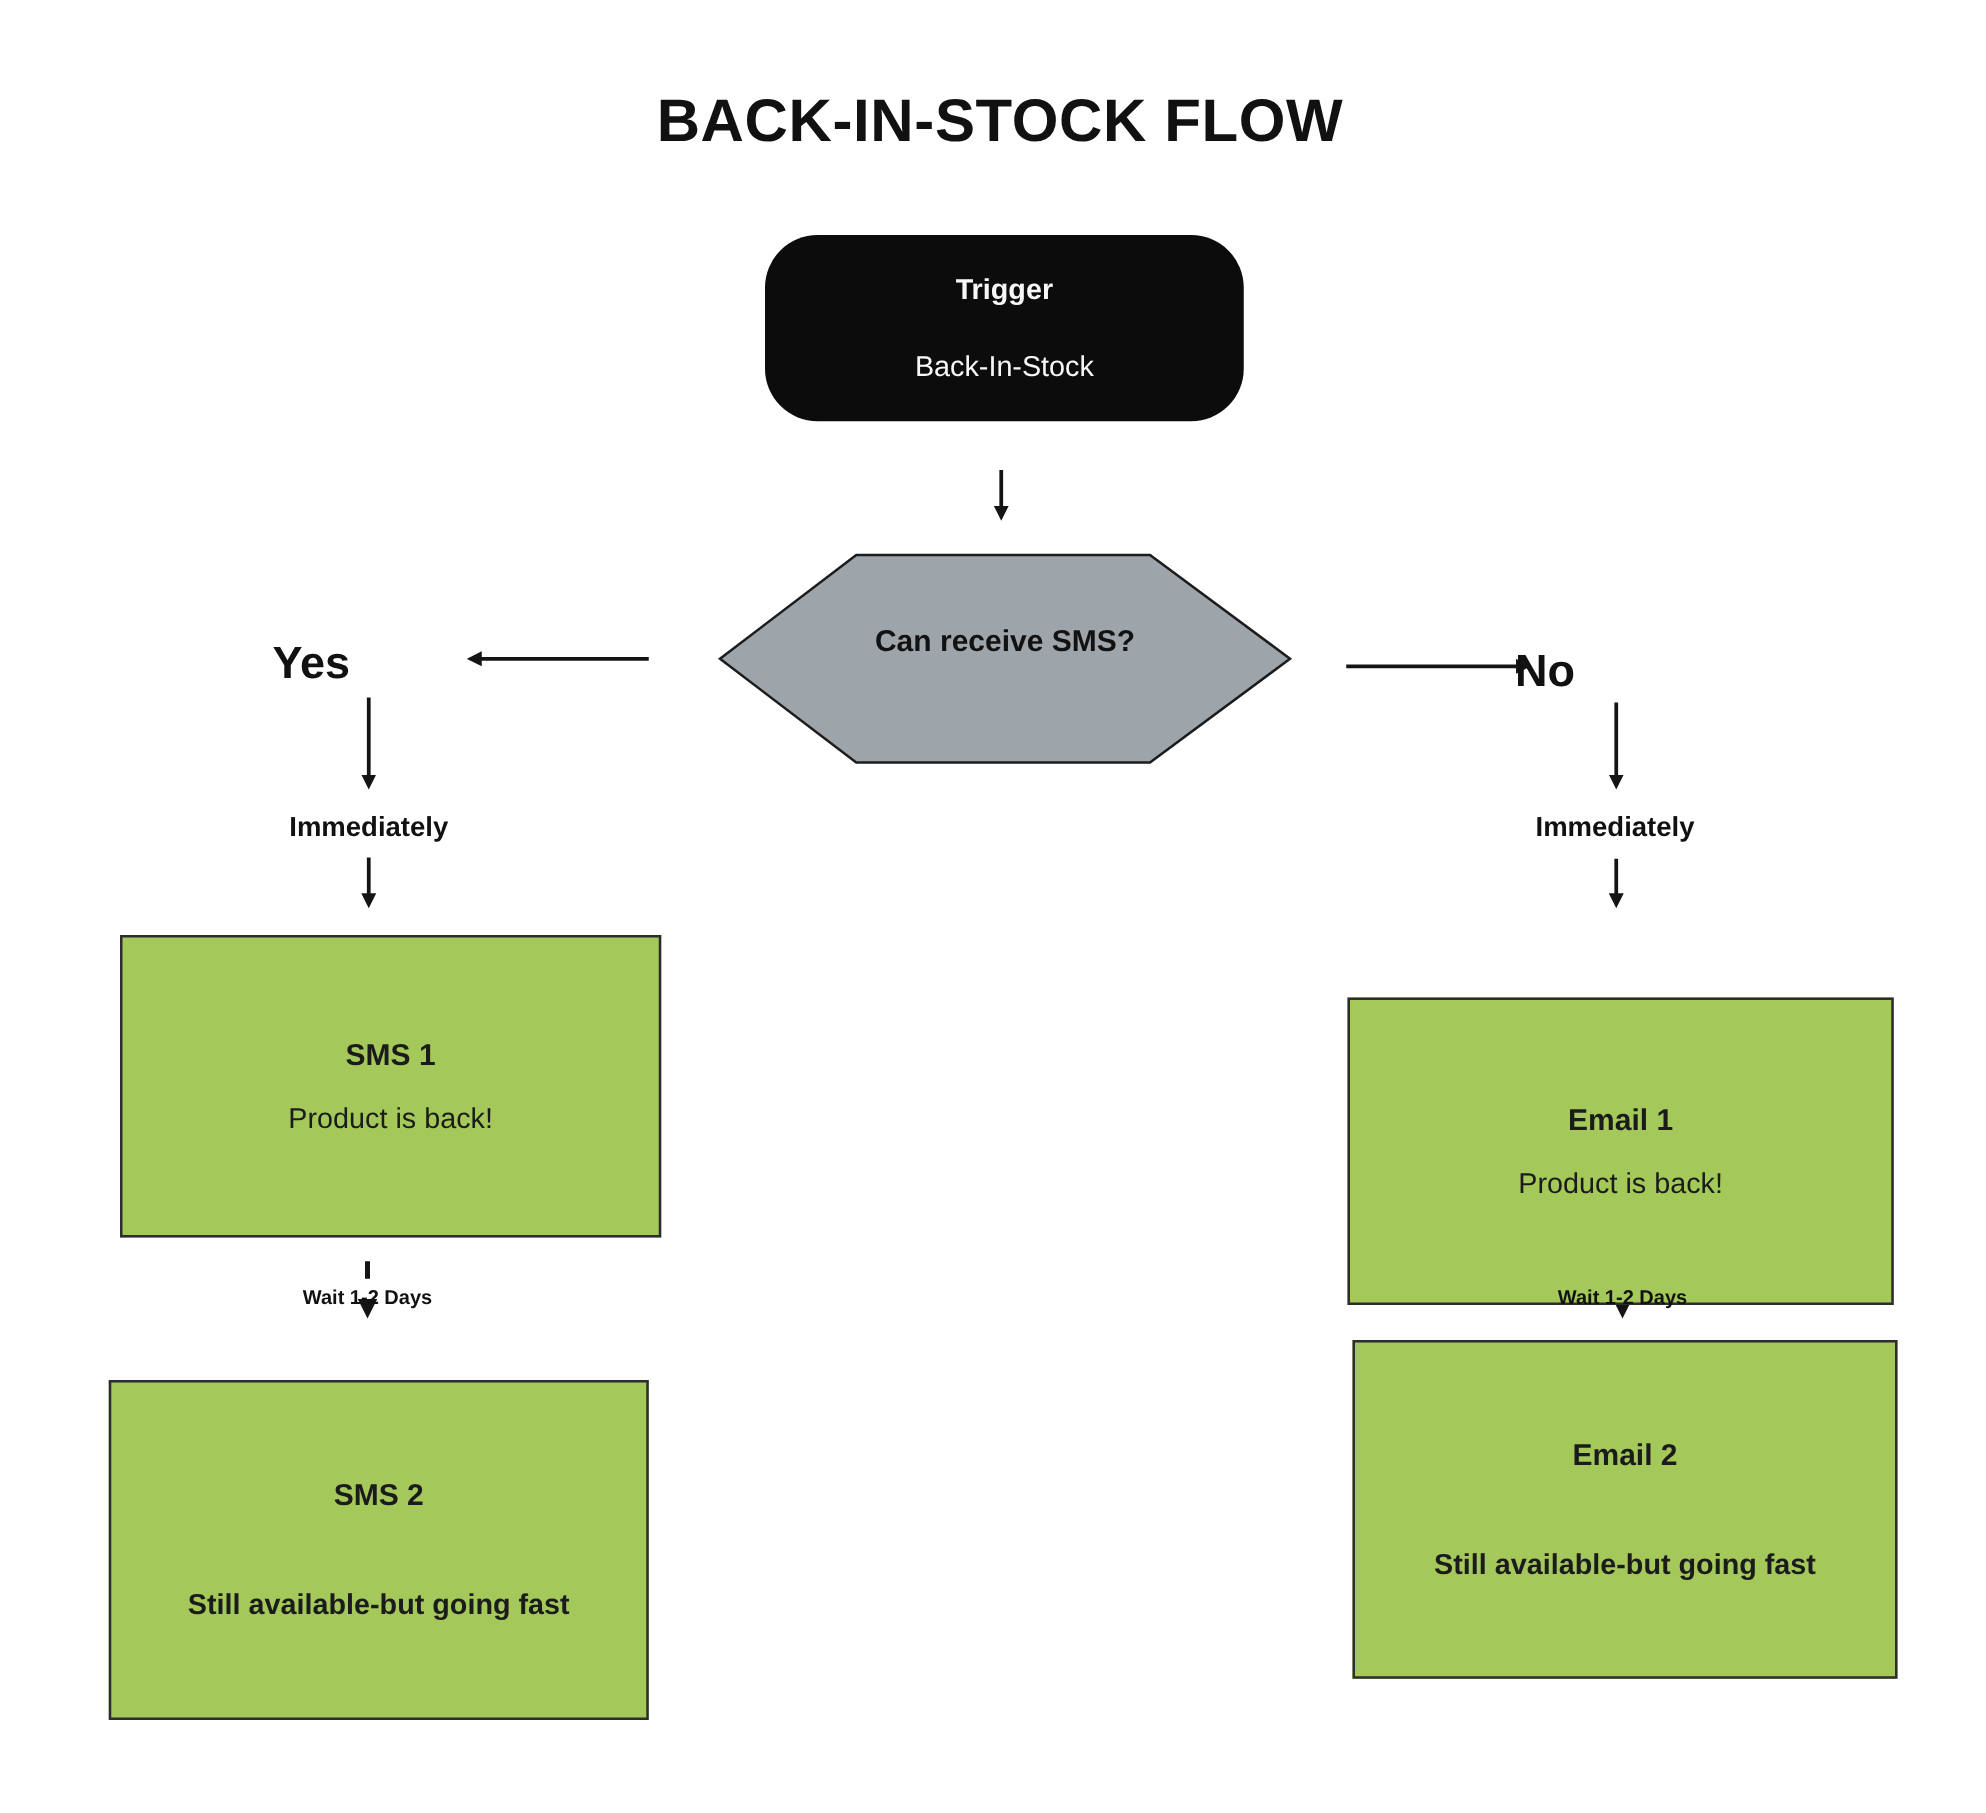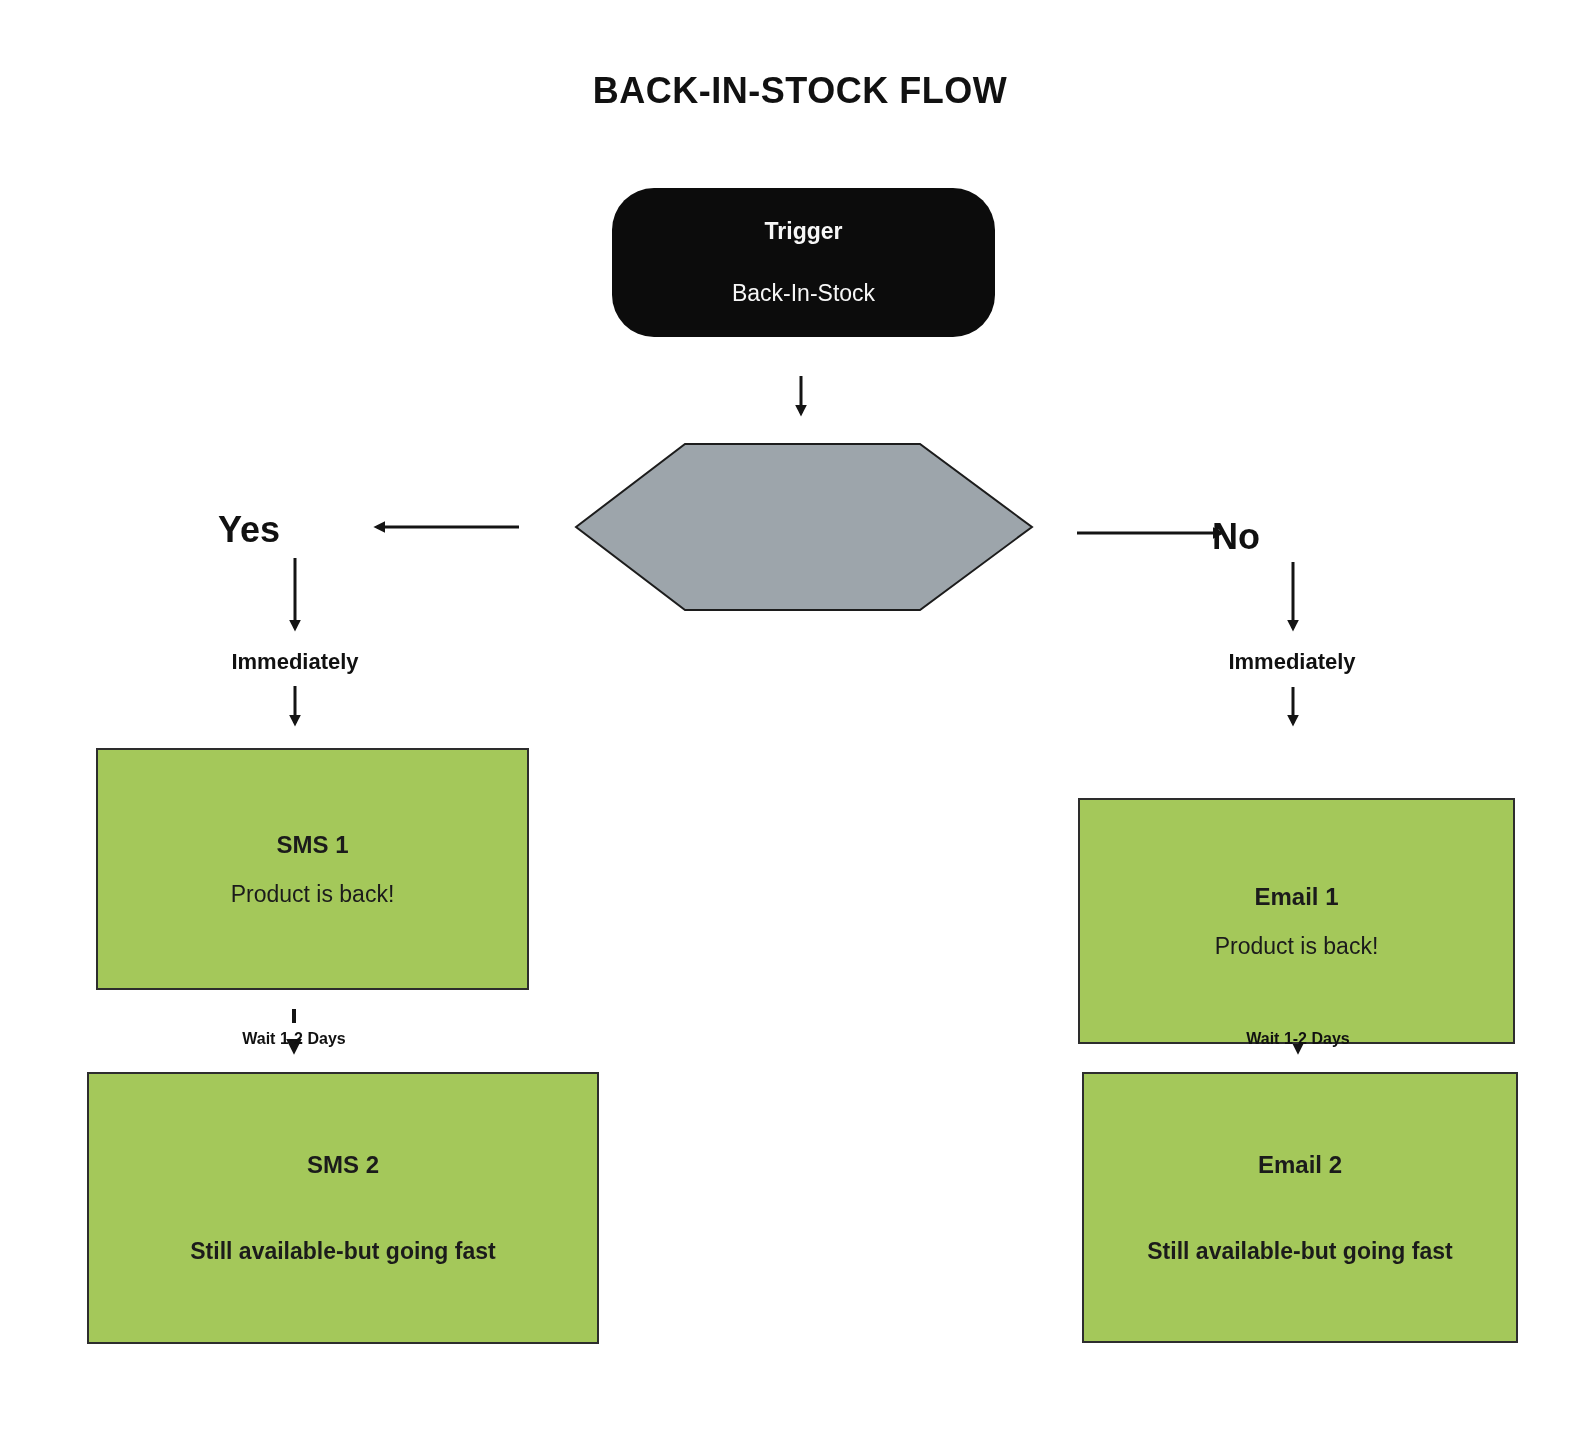--- a/index.html
+++ b/index.html
@@ -5,21 +5,21 @@
   :root{
     --green:#a4c85a; --gray:#9da5ab; --node_black:#0c0c0c;
     --ink:#151515; --box_border:#2d2d2d;
   }
   *{margin:0;padding:0;box-sizing:border-box;}
   html,body{background:#ffffff;}
   body{font-family:"Liberation Sans", sans-serif;color:var(--ink);}
   .canvas{position:relative;width:1589px;height:1450px;background:#ffffff;overflow:hidden;}
 
   .title{position:absolute;left:400px;top:70px;width:800px;text-align:center;
-         font-size:36px;font-weight:700;letter-spacing:.5px;color:#111;}
+         font-size:48px;font-weight:700;letter-spacing:.5px;color:#111;}
 
   .wires{position:absolute;left:0;top:0;width:1589px;height:1450px;}
   .wires line{stroke:#141414;stroke-width:3;}
   .wires line.dashseg{stroke-width:4;}
   .hex{fill:var(--gray);stroke:#1c1c1c;stroke-width:2;}
 
   .trigger{position:absolute;left:612px;top:188px;width:383px;height:149px;
            background:var(--node_black);border-radius:42px;display:flex;flex-direction:column;
            align-items:center;justify-content:center;gap:35px;color:#f7f7f7;}
   .trigger-h{font-size:23px;font-weight:700;}
@@ -38,21 +38,21 @@
   .timing.left{left:175px;}
   .timing.right{left:1172px;}
 
   .gbox{position:absolute;background:var(--green);border:2px solid var(--box_border);
         display:flex;flex-direction:column;align-items:center;justify-content:center;
         gap:22px;color:#1b1b1b;text-align:center;padding:0 14px;}
   .gbox .bh{font-size:24px;font-weight:700;}
   .gbox .bb{font-size:23px;font-weight:400;}
   .gbox .bb.bold{font-weight:700;margin-top:37px;}
   .gbox.sms1{left:96px;top:748px;width:433px;height:242px;}
-  .gbox.sms2{left:87px;top:1072px;width:512px;height:272px;}
+  .gbox.sms2{left:87px;top:1104px;width:432px;height:272px;}
   .gbox.email1{left:1078px;top:758px;width:437px;height:246px;margin-top:40px;}
   .gbox.email2{left:1082px;top:1072px;width:436px;height:271px;text-align:center;}
 
   .wait{position:absolute;top:1030px;width:240px;text-align:center;
         font-size:16px;font-weight:700;color:#111;}
   .wait.left{left:174px;}
   .wait.right{left:1178px;}
 </style>
 </head>
 <body>
@@ -82,20 +82,21 @@
     <line class="dashseg" x1="294" y1="1043" x2="294" y2="1050" marker-end="url(#ah)"></line>
     <line class="dashseg" x1="1298" y1="1009" x2="1298" y2="1023"></line>
     <line class="dashseg" x1="1298" y1="1043" x2="1298" y2="1050" marker-end="url(#ah)"></line>
   </svg>
 
   <div class="trigger">
     <div class="trigger-h">Trigger</div>
     <div class="trigger-s">Back-In-Stock</div>
   </div>
 
+  <div class="hex-label">Can receive SMS?</div>
 
   <div class="lbl yes">Yes</div>
   <div class="lbl no">No</div>
 
   <div class="timing left">Immediately</div>
   <div class="timing right">Immediately</div>
 
   <div class="gbox sms1">
     <div class="bh">SMS 1</div>
     <div class="bb">Product is back!</div>

